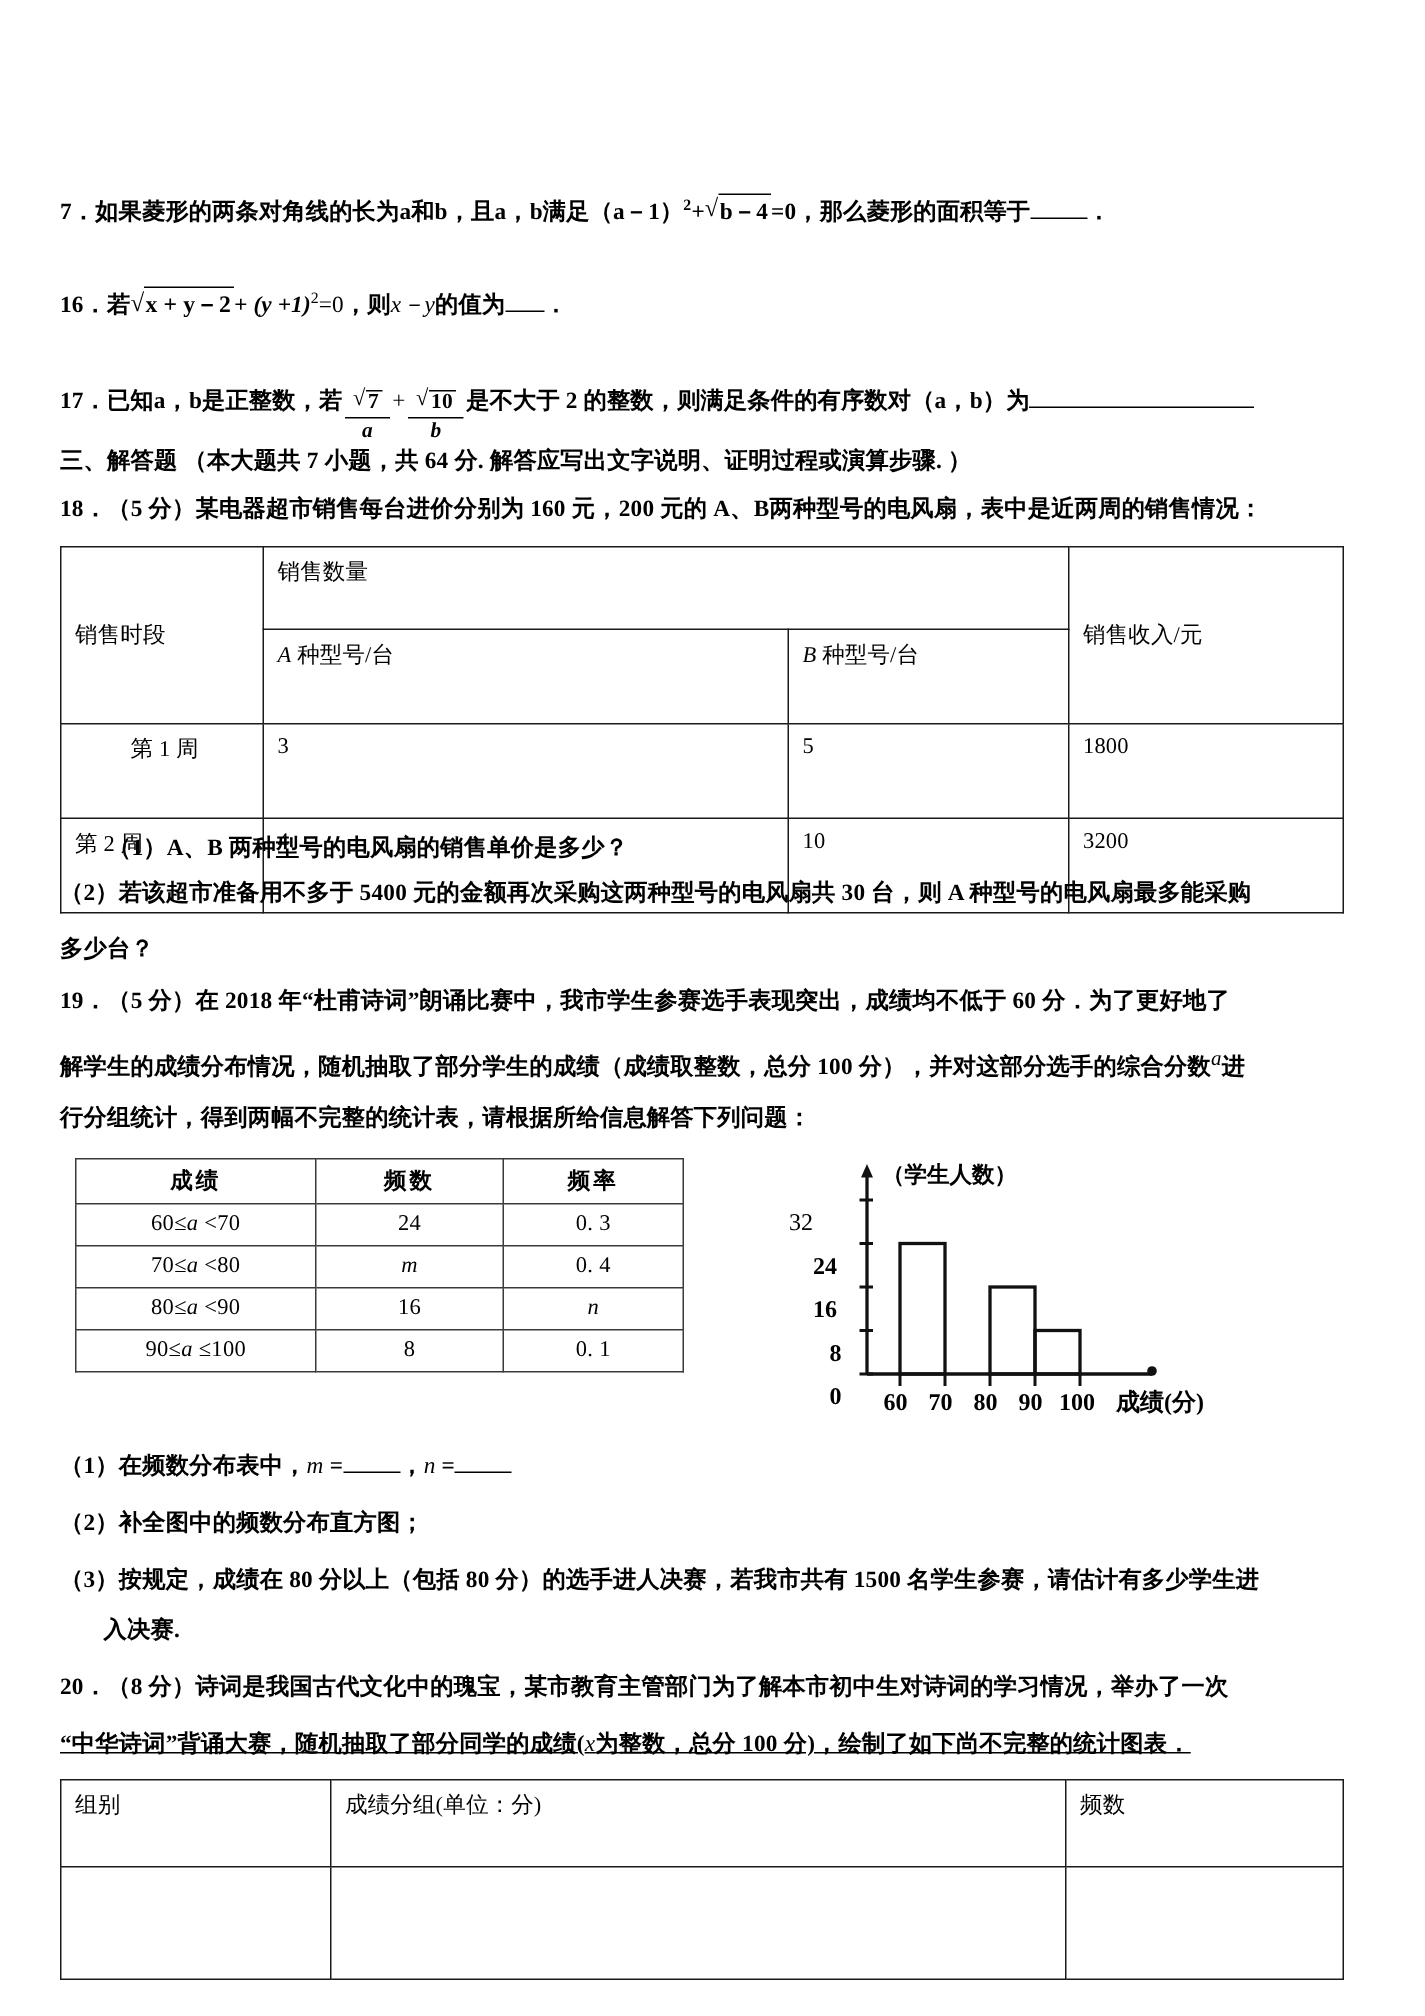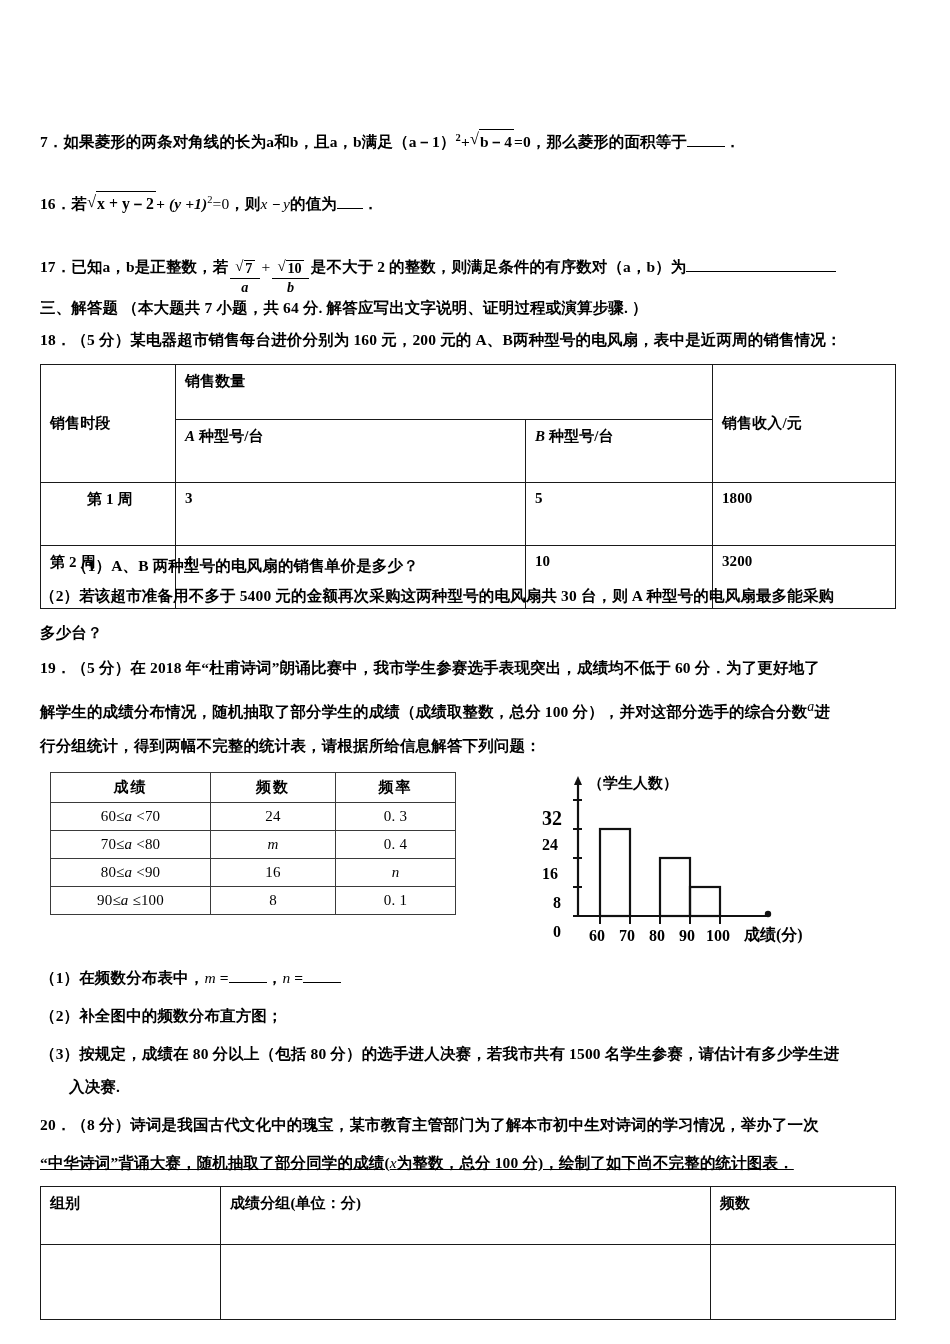--- a/index.html
+++ b/index.html
@@ -93,21 +93,21 @@
   .tbl {
     position: absolute;
     border-collapse: collapse;
     font-size: 15px;
     table-layout: fixed;
   }
   .tbl td {
     border: 1.3px solid #1a1a1a;
     padding: 7px 9px;
     vertical-align: middle;
-    font-weight: bold;
+    font-weight: normal;
     letter-spacing: .1px;
     margin-top: 40px;
   }
   .tbl td.topal { vertical-align: top; }
 
   
   .freqtbl {
     position: absolute;
     border-collapse: collapse;
     font-size: 15px;
@@ -249,21 +249,21 @@
       <line x1="140" y1="148" x2="140" y2="156" stroke="#111" stroke-width="2"></line>
       <line x1="170" y1="148" x2="170" y2="156" stroke="#111" stroke-width="2"></line>
       <line x1="200" y1="148" x2="200" y2="156" stroke="#111" stroke-width="2"></line>
 
       <rect x="80" y="61" width="30" height="87" fill="none" stroke="#111" stroke-width="2.2"></rect>
       <rect x="140" y="90" width="30" height="58" fill="none" stroke="#111" stroke-width="2.2"></rect>
       <rect x="170" y="119" width="30" height="29" fill="none" stroke="#111" stroke-width="2.2"></rect>
     </svg>
 
     
-    <div style="position:absolute; left:22px; top:39px; font-size:20px; font-weight:bold;">32</div>
+    <div style="position:absolute; left:6px; top:39px; font-size:16px; font-weight:normal;">32</div>
     <div style="position:absolute; left:22px; top:68px; font-size:16px; font-weight:bold;">24</div>
     <div style="position:absolute; left:22px; top:97px; font-size:16px; font-weight:bold;">16</div>
     <div style="position:absolute; left:33px; top:126px; font-size:16px; font-weight:bold;">8</div>
     <div style="position:absolute; left:33px; top:155px; font-size:16px; font-weight:bold;">0</div>
 
     
     <div style="position:absolute; left:68px; top:6px; font-size:15px; font-weight:bold;">（学生人数）</div>
 
     
     <div style="position:absolute; left:69px; top:159px; font-size:16px; font-weight:bold;">60</div>

